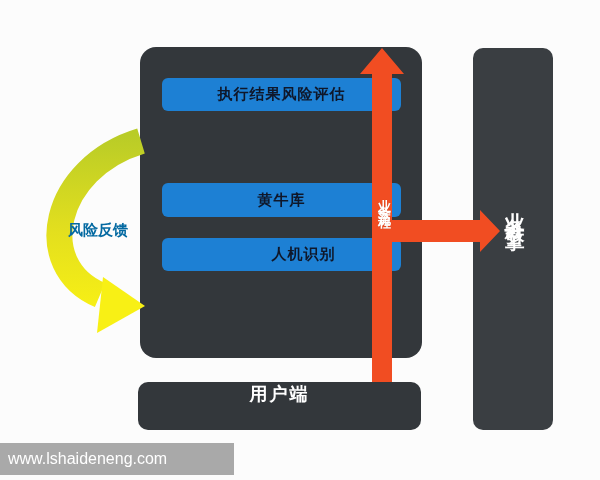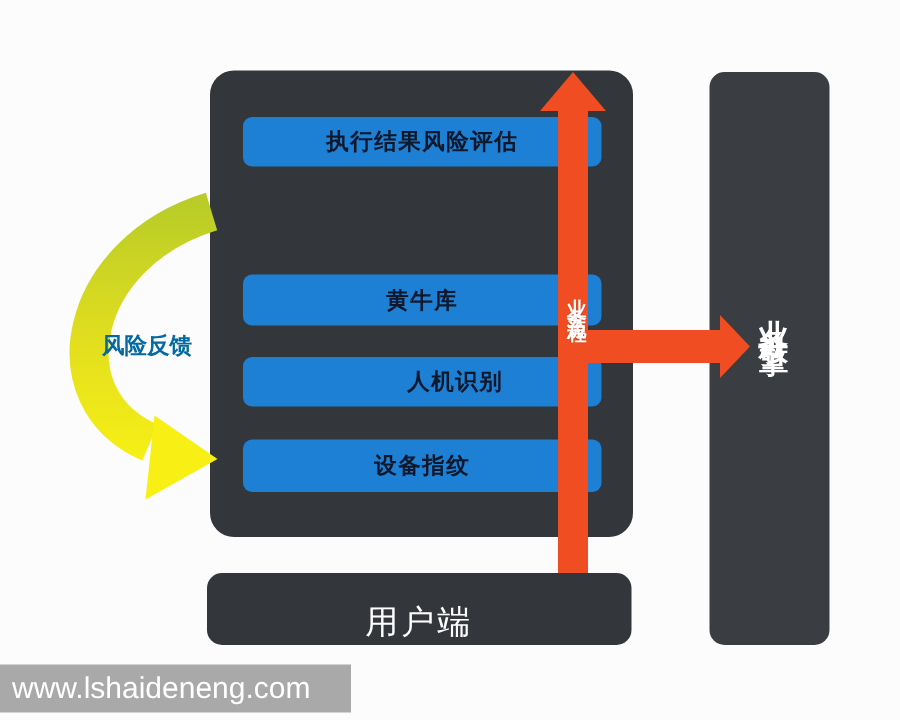--- a/index.html
+++ b/index.html
@@ -8,22 +8,22 @@
     position:relative; width:600px; height:480px; background:#fcfcfc; overflow:hidden;
   }
   
   .main-panel {
     position:absolute; left:140px; top:47px; width:282px; height:311px;
     background:#33373b; border-radius:16px;
   }
   .client-bar {
     position:absolute; left:138px; top:382px; width:283px; height:48px;
     background:#33373b; border-radius:10px;
-    display:flex; align-items:flex-end; justify-content:center;
-    color:#fff; font-size:22px; font-weight:normal; letter-spacing:2px;
+    display:flex; align-items:flex-start; justify-content:center;
+    color:#fff; font-size:18px; font-weight:bold; letter-spacing:2px;
   }
   .engine-bar {
     position:absolute; left:473px; top:48px; width:80px; height:382px;
     background:#3a3e42; border-radius:10px;
   }
   .engine-label {
     position:absolute; left:502px; top:197px;
     writing-mode:vertical-rl; text-orientation:upright;
     color:#fff; font-size:20px; font-weight:bold; letter-spacing:6px;
   }
@@ -52,43 +52,40 @@
   }
   
   .wm-top {
     position:absolute; left:449px; top:8px; width:151px; height:29px;
     background:#a9a9a9; color:#fff; font-size:19px;
     display:flex; align-items:center; padding-left:10px; letter-spacing:1px;
     z-index:9;
   }
   .wm-bottom {
     position:absolute; left:0; top:443px; width:234px; height:32px;
-    background:#a9a9a9; color:#fff; font-size:20px;
+    background:#a9a9a9; color:#fff; font-size:16px;
     display:flex; align-items:center; padding-left:8px;
     z-index:9;
   }
 </style>
 </head>
 <body>
 
 <div class="canvas">
 
   <div class="main-panel"></div>
 
   <div class="module m0">
     <span>执行结果风险评估</span>
   </div>
   <div class="module m1">
     <span>黄牛库</span>
   </div>
   <div class="module m2">
     <span>人机识别</span>
-  </div>
-  <div class="module m3">
-    <span>设备指纹</span>
   </div>
 
   <div class="client-bar">
     <span>用户端</span>
   </div>
 
   <div class="engine-bar"></div>
   <div class="engine-label">业务引擎</div>
 
   <svg class="arrows" viewBox="0 0 600 480">

